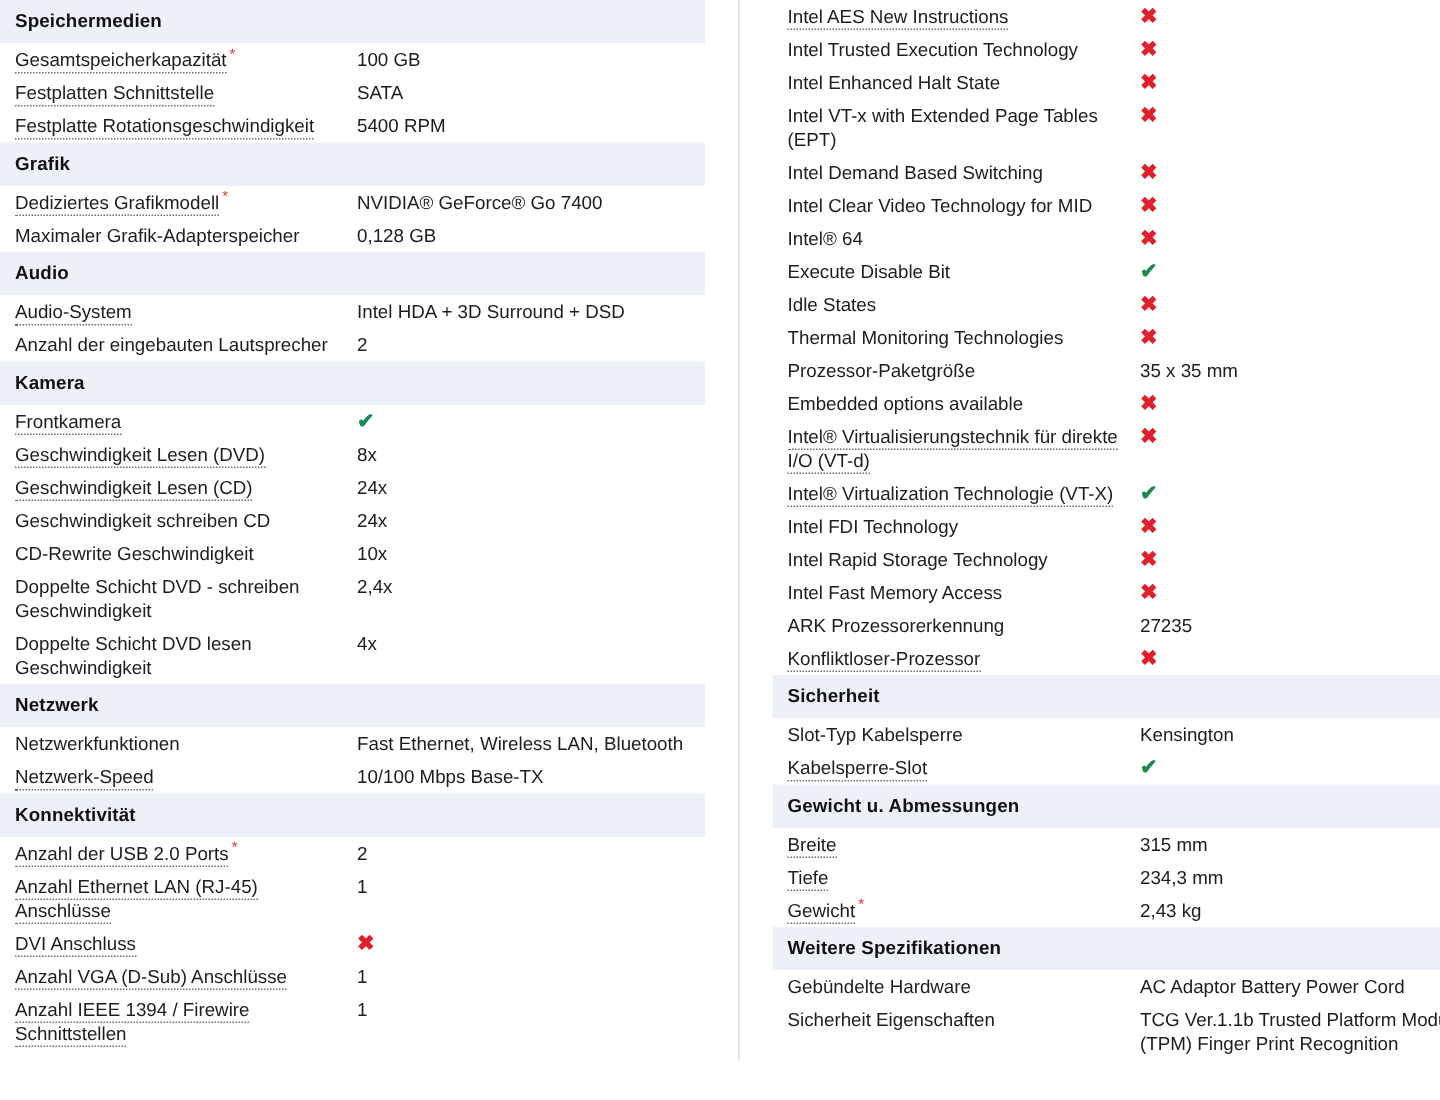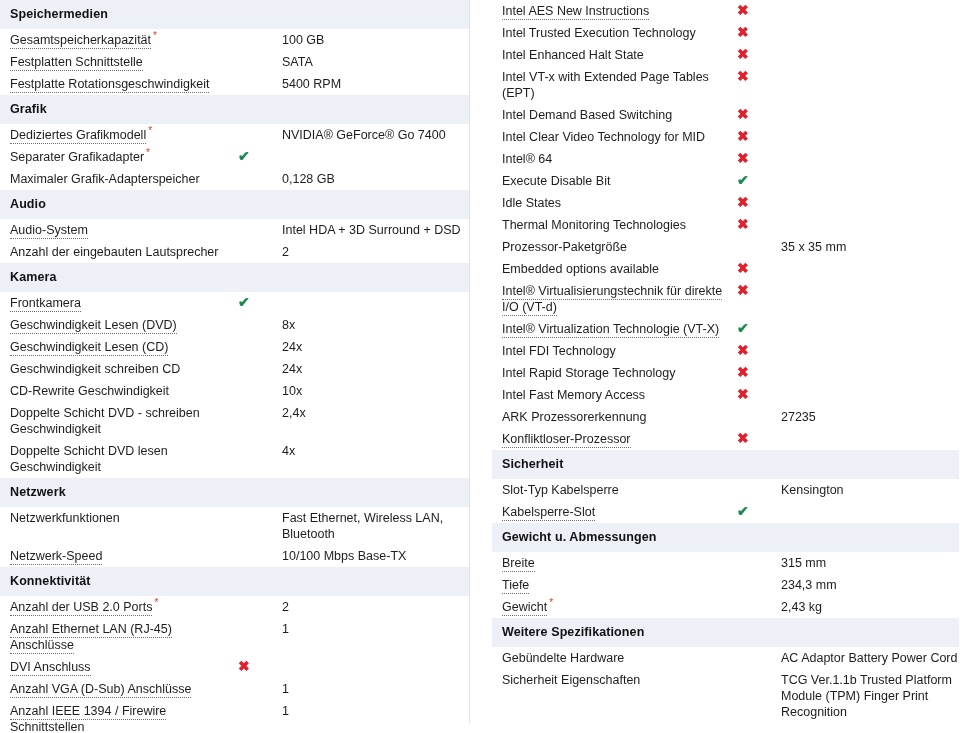--- a/index.html
+++ b/index.html
@@ -15,20 +15,21 @@
     font-family: "Liberation Sans", sans-serif;
     color: #1d1d1f;
     -webkit-font-smoothing: antialiased;
   }
 
   #spec-sheet {
     display: flex;
     width: 960px;
     height: 733px;
     align-items: flex-start;
+    gap: 23px;
   }
 
   .spec-column {
     width: 470px;
     flex: 0 0 470px;
     box-sizing: border-box;
     overflow: hidden;
     position: relative;
   }
   .spec-column.right-col {
@@ -98,21 +99,20 @@
     font-size: 14px;
   }
   .mark.no {
     color: #e0202b;
     font-size: 14px;
   }
 
   .val-text {
     display: inline-block;
     line-height: 16px;
-    margin-left: 44px;
   }
 </style>
 </head>
 <body>
 
 <div id="spec-sheet">
 
   <div class="spec-column left-col">
     <table class="spec-table">
       <colgroup>
@@ -136,24 +136,20 @@
             <td class="val"><span class="val-text">5400 RPM</span></td>
           </tr>
           <tr class="section-head">
             <td colspan="2">Grafik</td>
           </tr>
           <tr class="spec-row">
             <td class="key"><span class="label-text tip">Dediziertes Grafikmodell</span><span class="req-star">*</span></td>
             <td class="val"><span class="val-text">NVIDIA® GeForce® Go 7400</span></td>
           </tr>
           <tr class="spec-row">
-            <td class="key"><span class="label-text">Separater Grafikadapter</span><span class="req-star">*</span></td>
-            <td class="val"><span class="mark yes">✔</span></td>
-          </tr>
-          <tr class="spec-row">
             <td class="key"><span class="label-text">Maximaler Grafik-Adapterspeicher</span></td>
             <td class="val"><span class="val-text">0,128 GB</span></td>
           </tr>
           <tr class="section-head">
             <td colspan="2">Audio</td>
           </tr>
           <tr class="spec-row">
             <td class="key"><span class="label-text tip">Audio-System</span></td>
             <td class="val"><span class="val-text">Intel HDA + 3D Surround + DSD</span></td>
           </tr>

